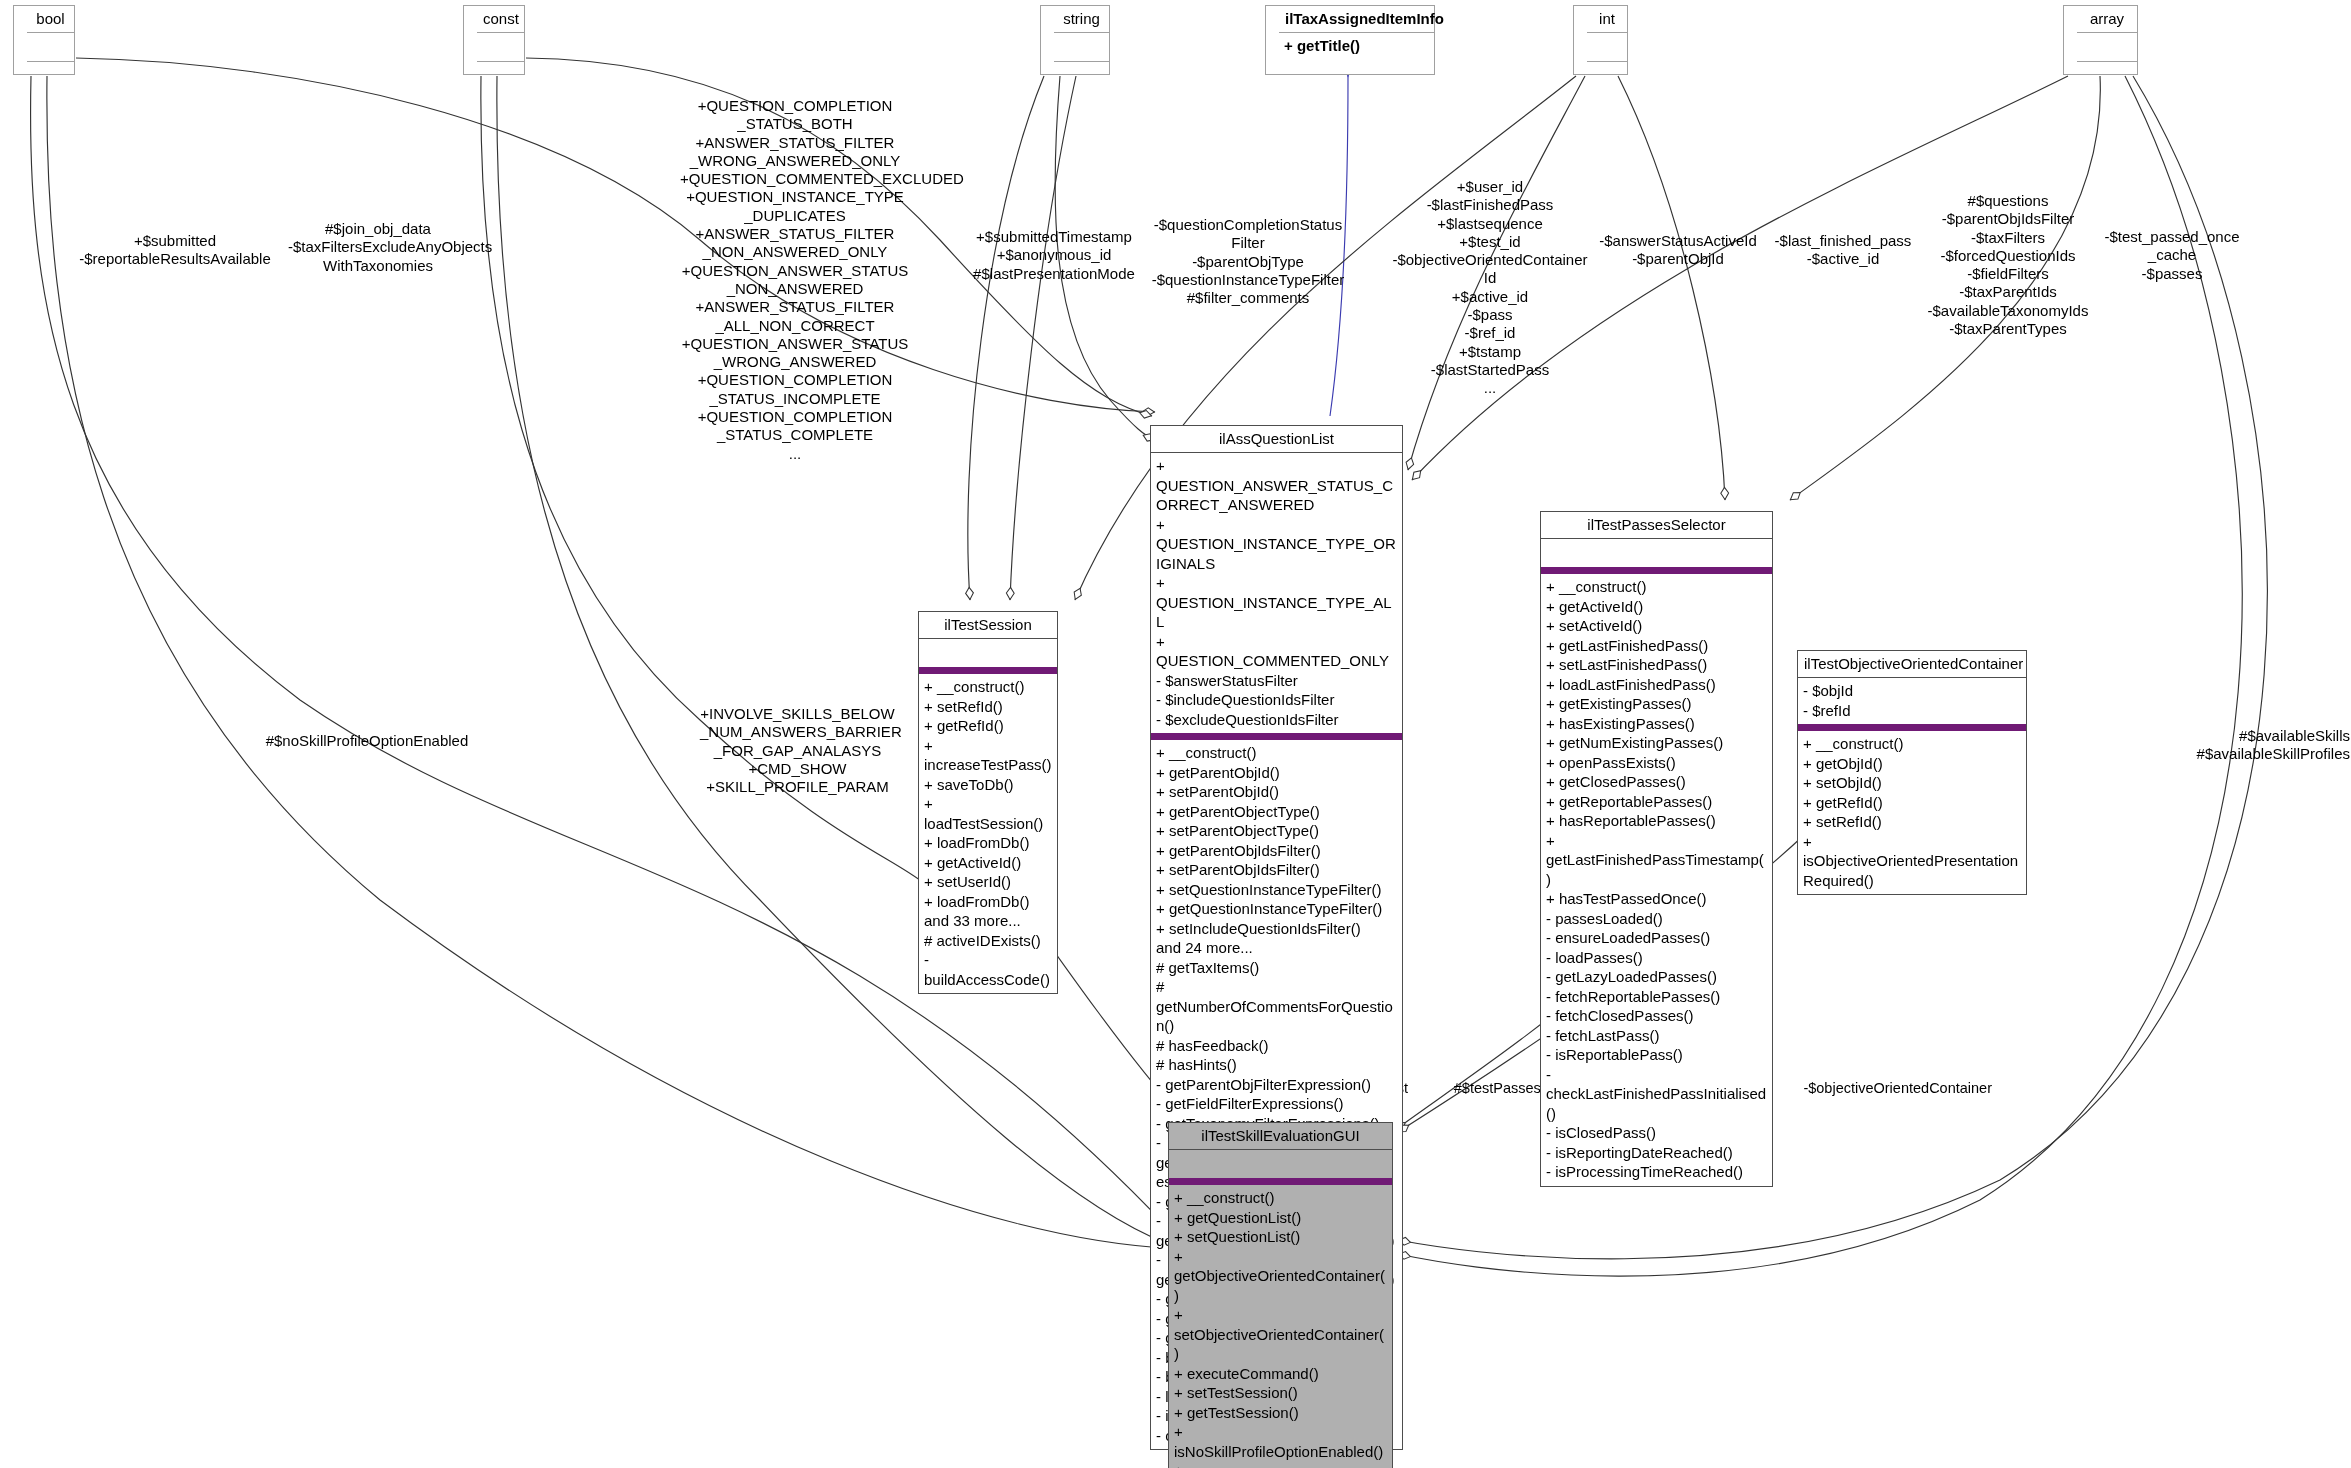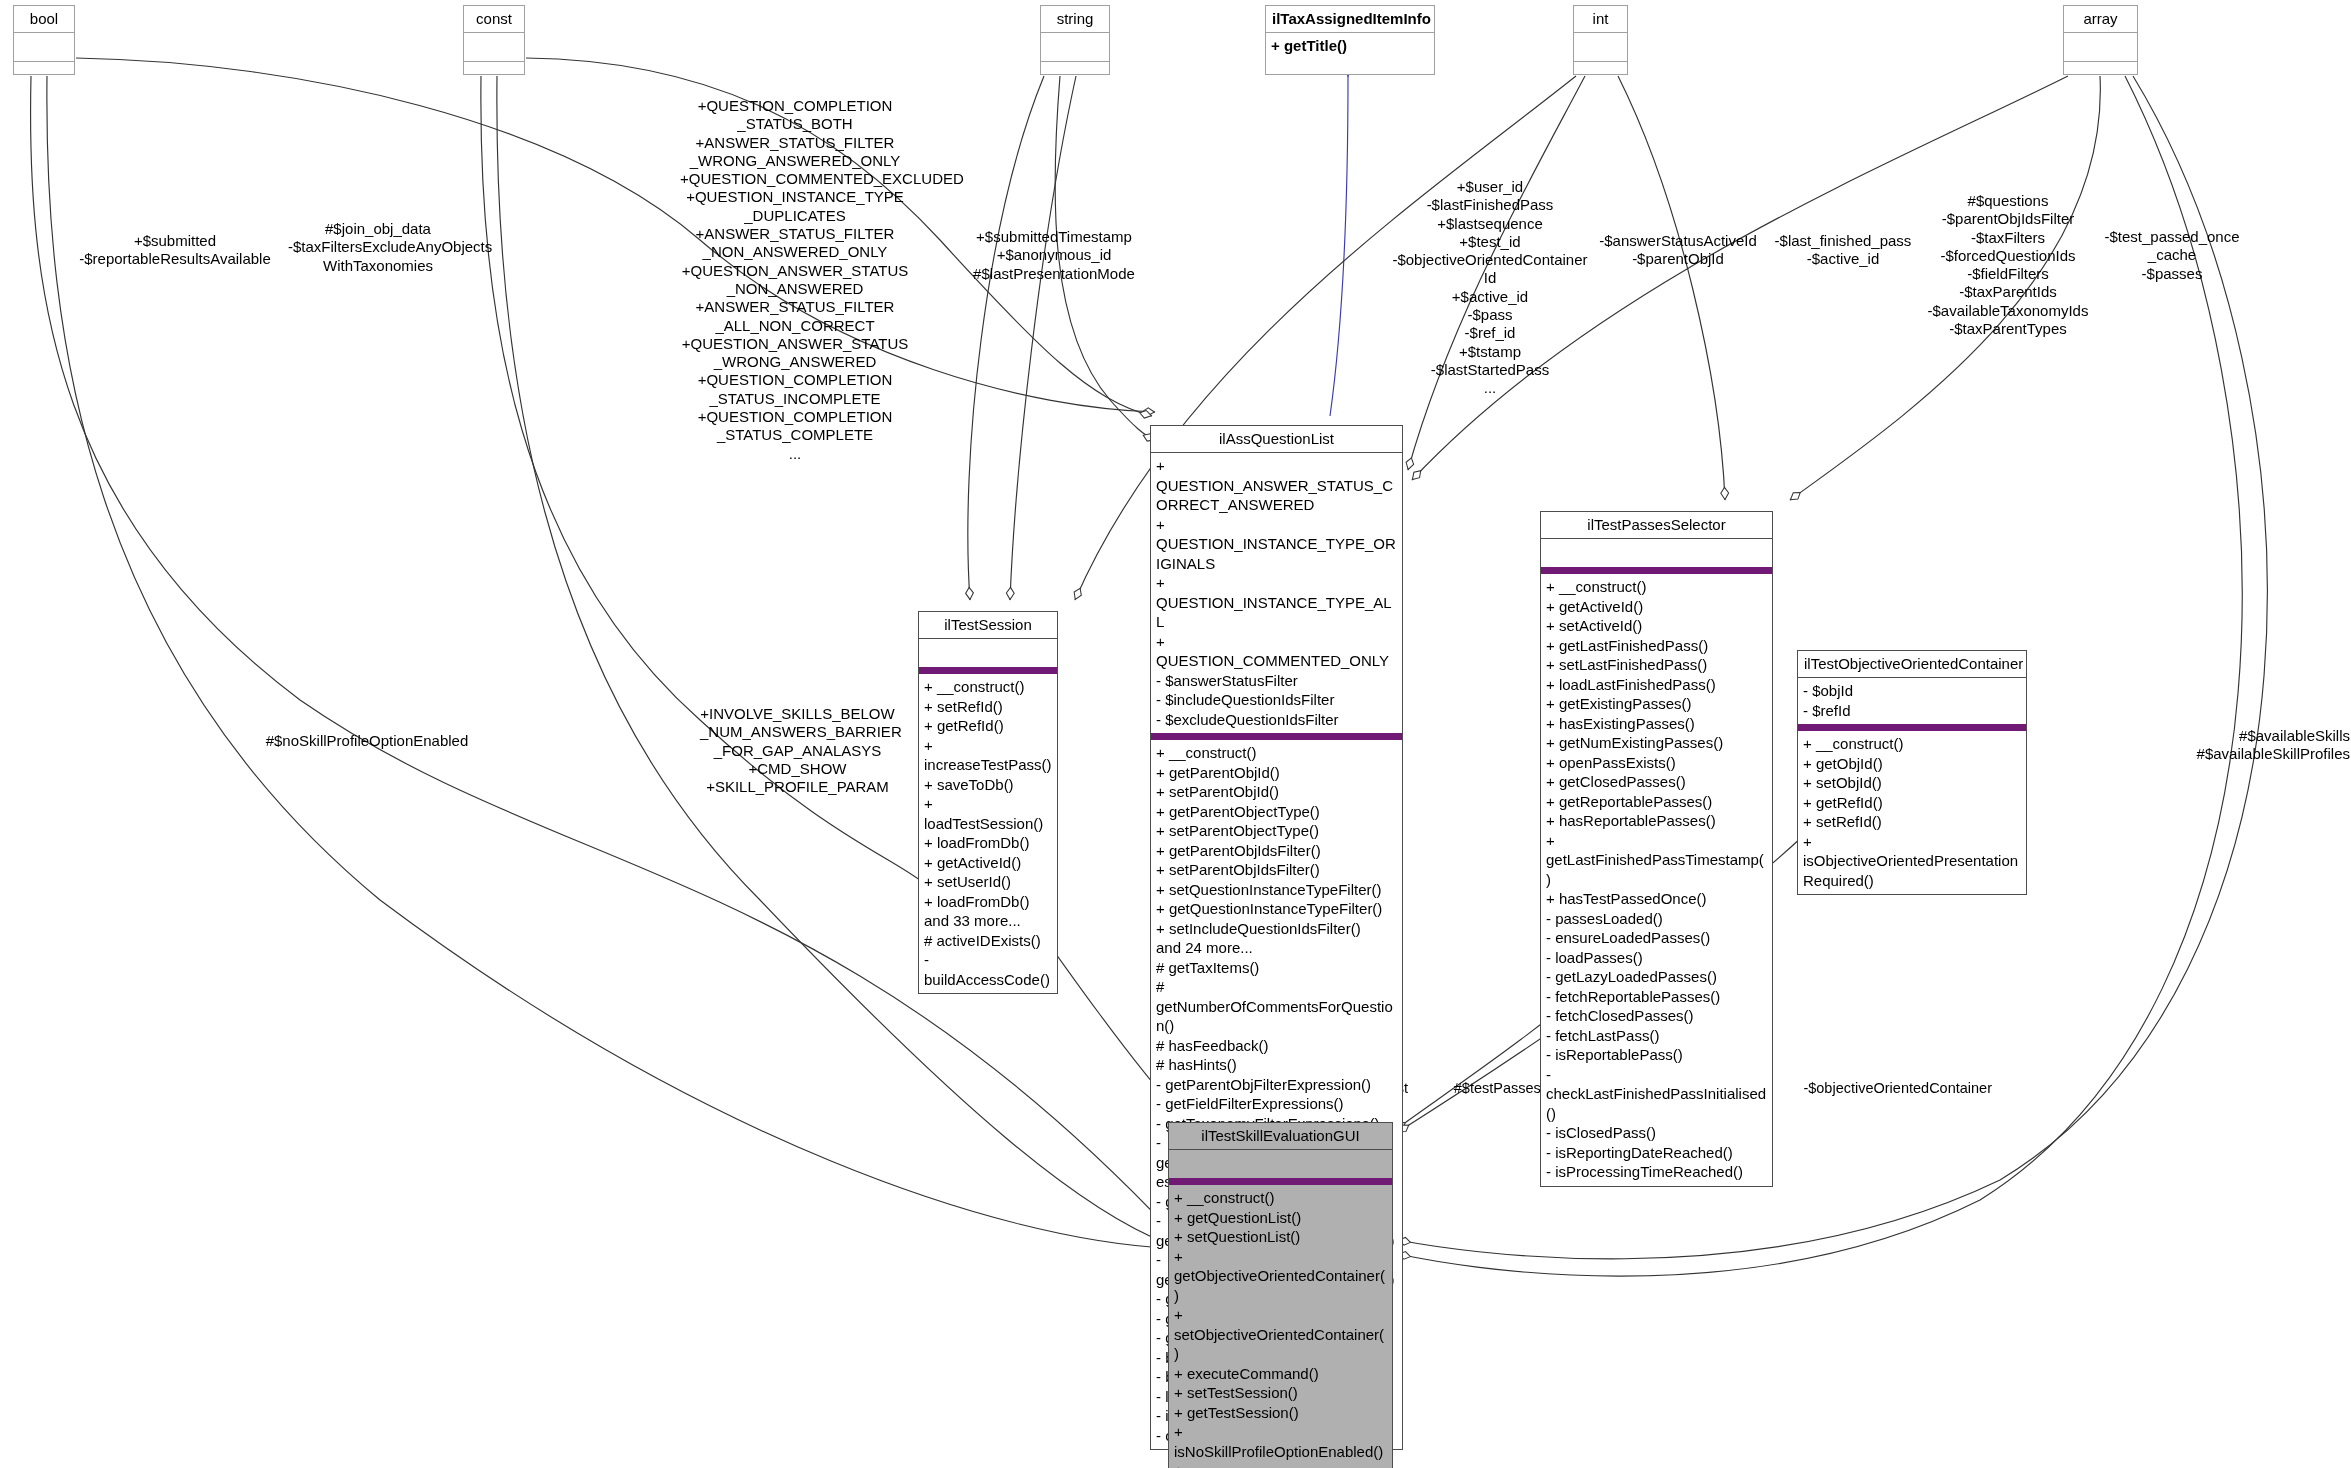--- a/index.html
+++ b/index.html
@@ -31,20 +31,21 @@
     position: absolute;
     box-sizing: border-box;
     border: 1px solid #808080;
     background: #ffffff;
     font-size: 15px;
     color: #000000;
     z-index: 5;
   }
   .uml-box.plain {
     border: 1px solid #a0a0a0;
+    padding-left: 13px;
   }
   .uml-box.detail {
     border: 1px solid #4d4d4d;
   }
   .uml-box.highlight {
     background: #b0b0b0;
     border: 1px solid #4d4d4d;
   }
   .uml-title {
     text-align: center;
@@ -341,20 +342,25 @@
 +QUESTION_ANSWER_STATUS
 _WRONG_ANSWERED
 +QUESTION_COMPLETION
 _STATUS_INCOMPLETE
 +QUESTION_COMPLETION
 _STATUS_COMPLETE
 ...</div>
   <div class="edge-label c" style="left:968px; top:228px; width:172px;">+$submittedTimestamp
 +$anonymous_id
 #$lastPresentationMode</div>
+  <div class="edge-label c" style="left:1148px; top:216px; width:200px;">-$questionCompletionStatus
+Filter
+-$parentObjType
+-$questionInstanceTypeFilter
+#$filter_comments</div>
   <div class="edge-label c" style="left:1390px; top:178px; width:200px;">+$user_id
 -$lastFinishedPass
 +$lastsequence
 +$test_id
 -$objectiveOrientedContainer
 Id
 +$active_id
 -$pass
 -$ref_id
 +$tstamp

